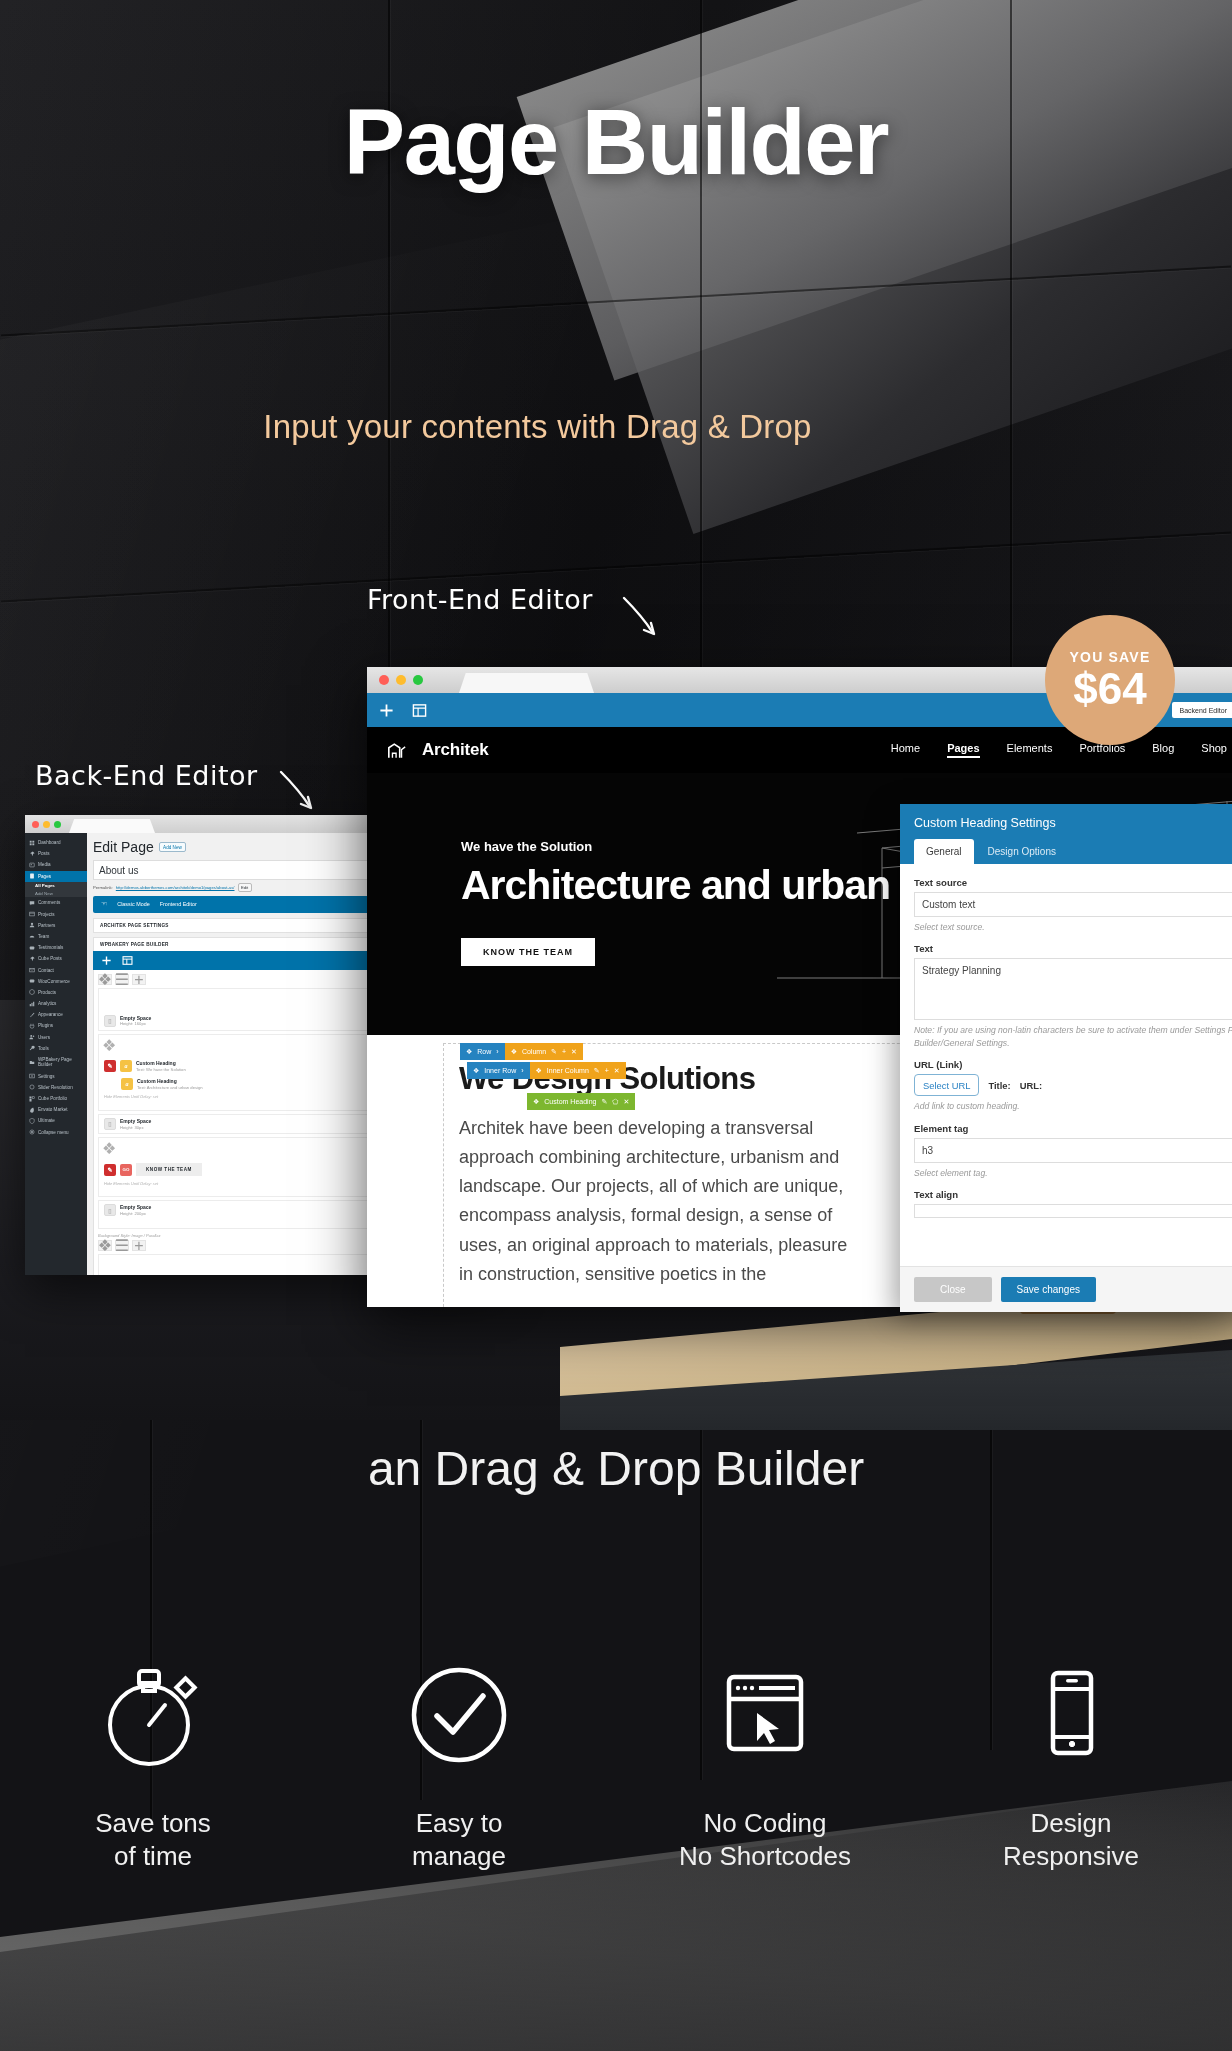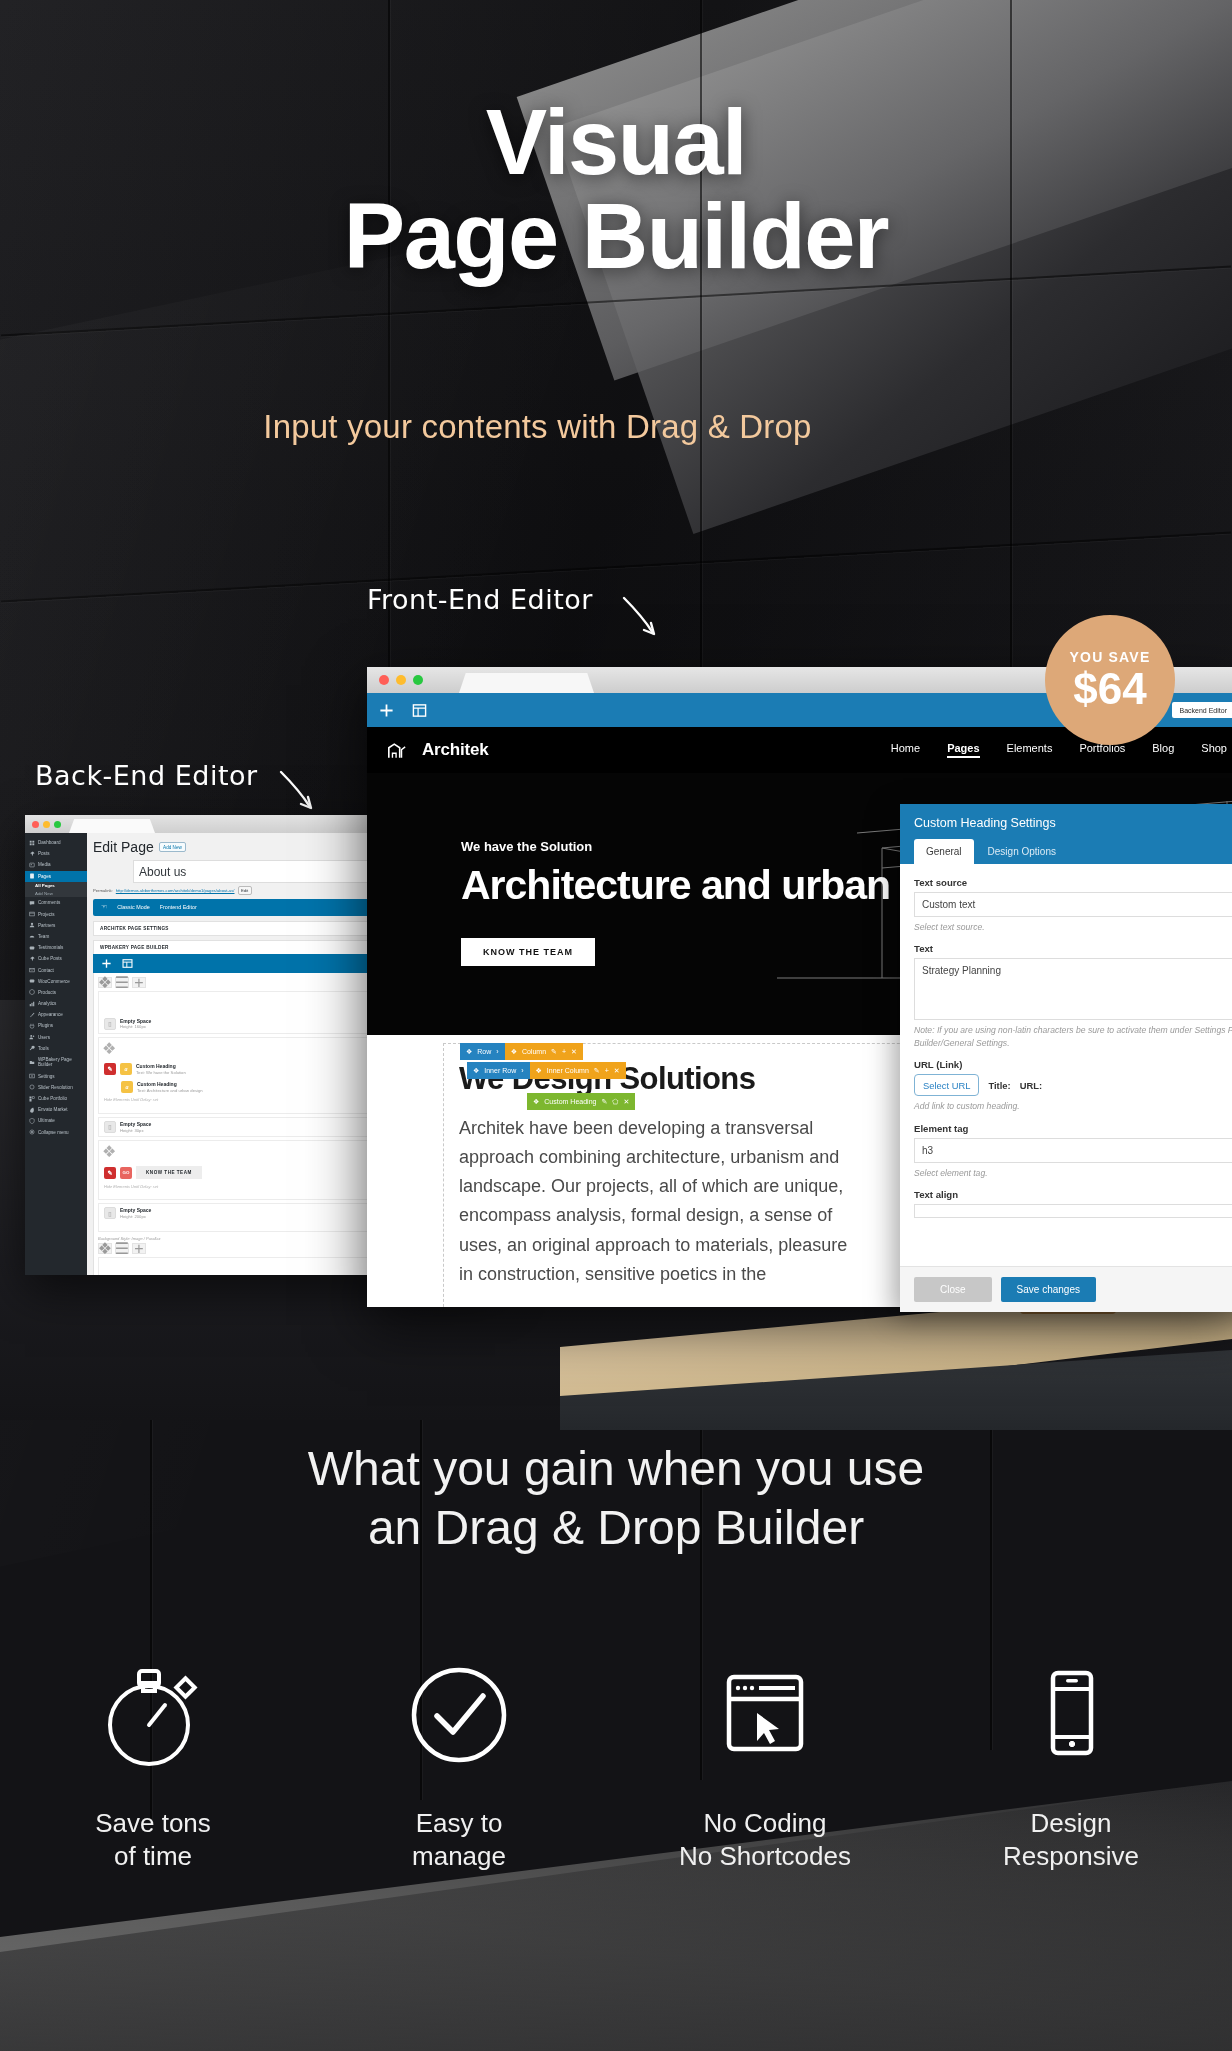--- a/index.html
+++ b/index.html
@@ -139,21 +139,21 @@
   .wp-sub.n { color: #9aa5ac; }
 
   .wp-main { flex: 1; background: #f1f1f1; padding: 6px 6px 0 6px; overflow: hidden; }
   .edit-head { display: flex; align-items: center; gap: 5px; margin-bottom: 5px; }
   .edit-head h1 { font-size: 14px; font-weight: 400; color: #23282d; }
   .btn-addnew {
     font-size: 4.6px; color: #0073aa; border: 1px solid #9bb9cc; border-radius: 2px;
     padding: 1.6px 3.4px; background: #f6fbfd;
   }
   .title-field {
-    background: #fff; border: 1px solid #ddd; padding: 3.5px 5px; font-size: 12px; color: #32373c; margin-left: 40px;
+    background: #fff; border: 1px solid #ddd; padding: 3.5px 5px; font-size: 10px; color: #32373c;
   }
   .permalink { font-size: 4.2px; color: #555; margin: 3.4px 0 4px; display: flex; align-items: center; gap: 3px; }
   .permalink a { color: #0073aa; text-decoration: underline; }
   .permalink .edit-chip { border: 1px solid #bbb; border-radius: 2px; padding: .6px 2.4px; color: #32373c; background: #f7f7f7; }
   .mode-bar {
     background: #0073aa; color: #fff; display: flex; align-items: center; gap: 10px;
     padding: 4.5px 8px; font-size: 5.4px; border-radius: 2px; margin-bottom: 5px;
   }
   .mode-bar .hand { font-size: 7px; }
   .panel-strip {
@@ -315,21 +315,20 @@
   <div class="mid-photo"></div>
   <div class="counter"></div>
   <div class="loaf"></div>
   <div class="cabinet"></div>
 
   <div class="floor"></div>
   <div class="floor-dark"></div>
 </div>
 
 <div class="hero-title">
-  <span>Visual</span>
   <span class="l2">Page Builder</span>
 </div>
 <div class="hero-sub">Input your contents with Drag &amp; Drop</div>
 
 <div class="annot annot-fe">Front-End Editor</div>
 <svg class="arrow" style="left:620px; top:592px;" width="42" height="48" viewBox="0 0 42 48">
   <path d="M4 6 C16 18, 26 30, 33 41" stroke="#fff" stroke-width="2.4" fill="none" stroke-linecap="round"></path>
   <path d="M24 38 L34 42 L31 31" stroke="#fff" stroke-width="2.4" fill="none" stroke-linecap="round" stroke-linejoin="round"></path>
 </svg>
 
@@ -825,21 +824,20 @@
     <button class="btn-save">Save changes</button>
   </div>
 </div>
 
 <div class="save-badge">
   <div class="sb-top">YOU SAVE</div>
   <div class="sb-amt">$64</div>
 </div>
 
 <div class="gain-title">
-  <div>What you gain when you use</div>
   <div>an Drag &amp; Drop Builder</div>
 </div>
 
 <div class="features">
   <div class="feat">
     <div class="feat-ic">
       <svg width="104" height="112" viewBox="0 0 104 112">
         <circle cx="48" cy="66" r="39" fill="none" stroke="#fff" stroke-width="4"></circle>
         <rect x="38" y="12" width="20" height="15" rx="3" fill="none" stroke="#fff" stroke-width="4"></rect>
         <rect x="42" y="24" width="12" height="8" fill="none" stroke="#fff" stroke-width="4"></rect>

